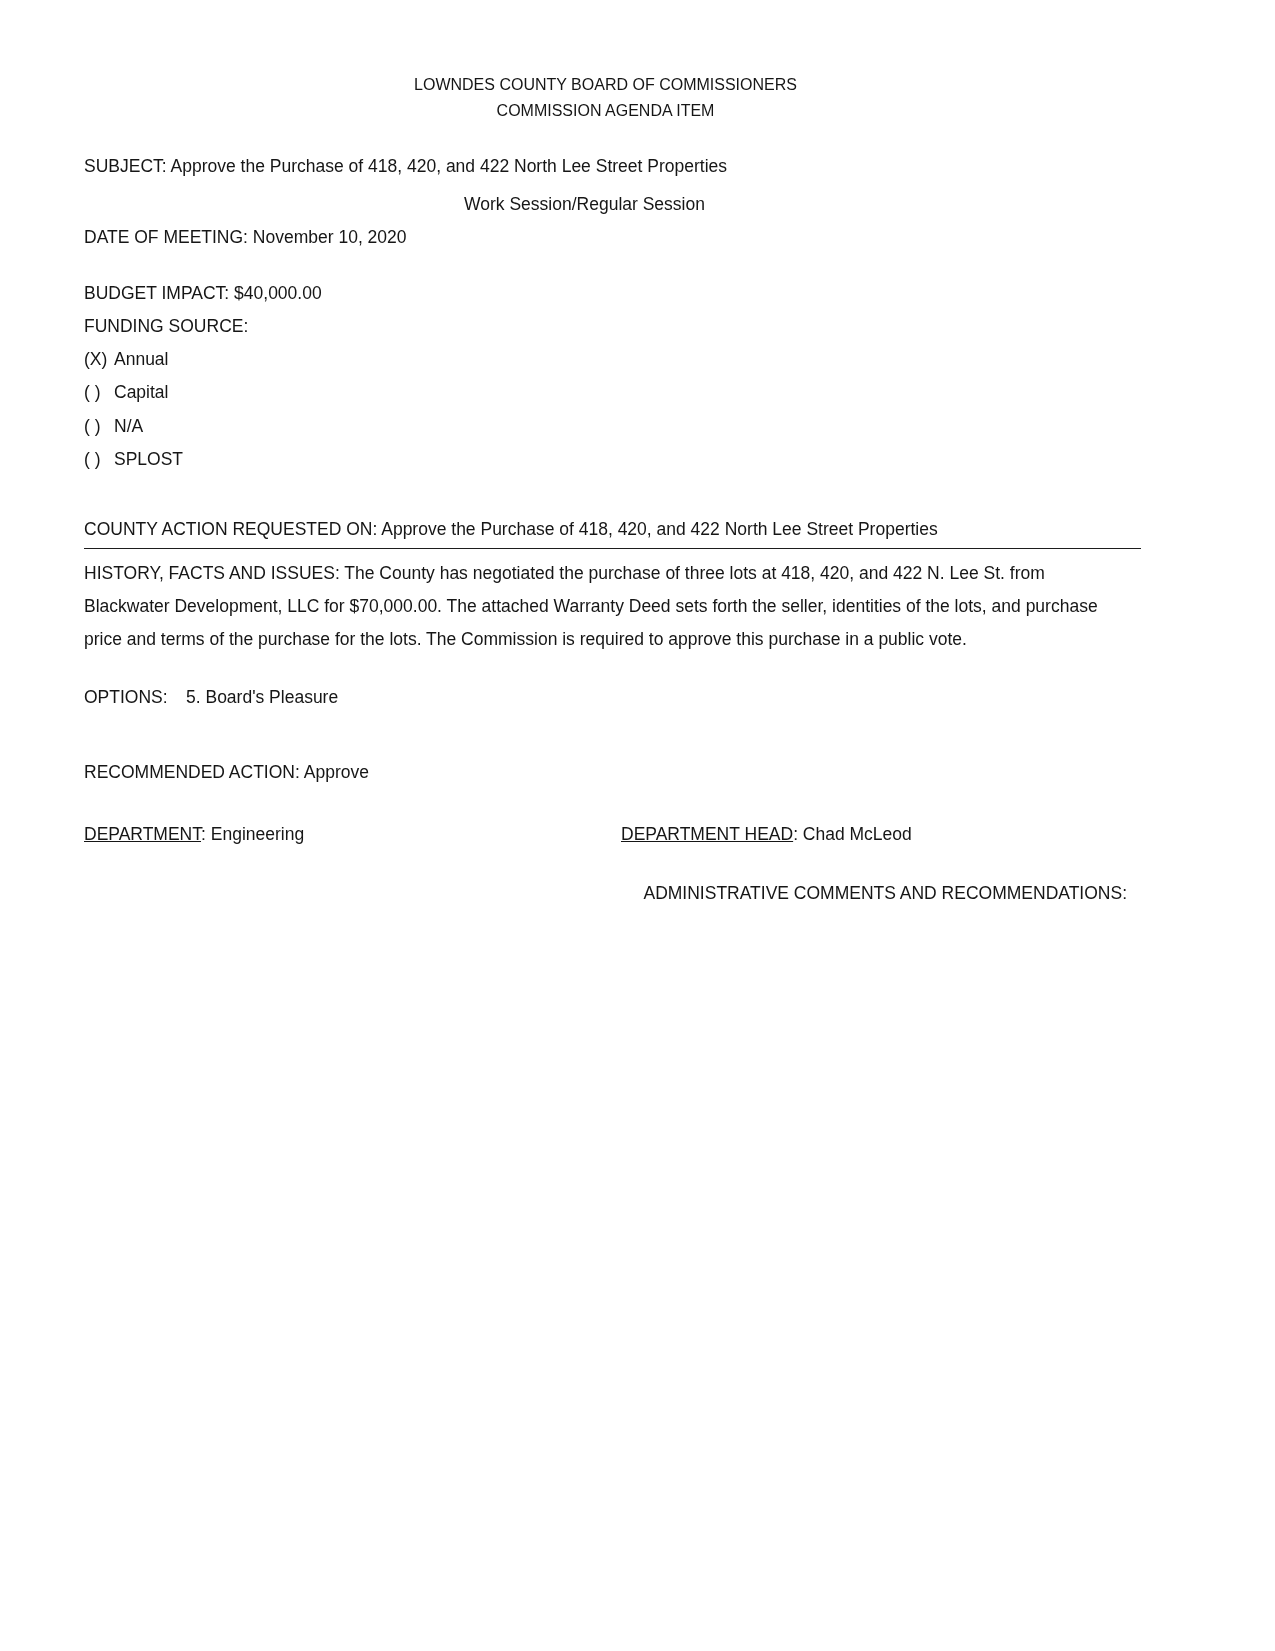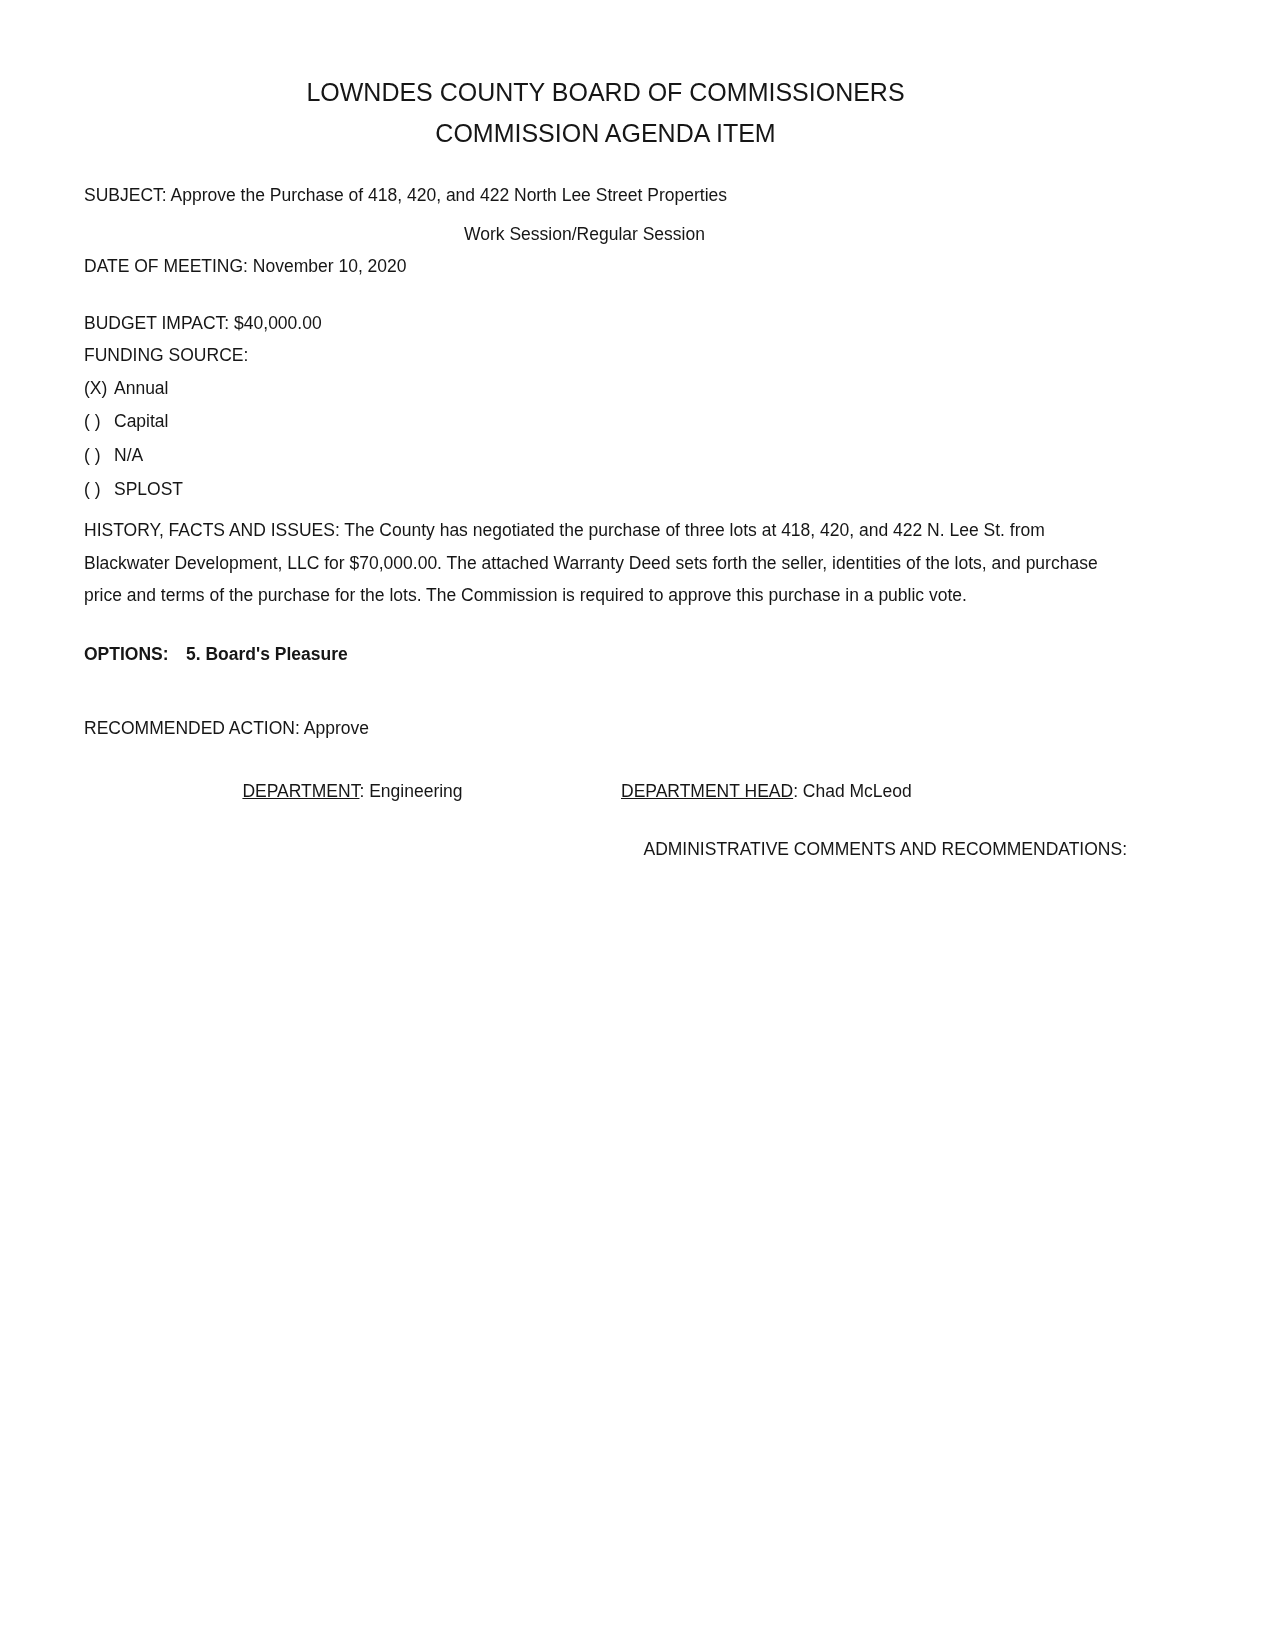--- a/index.html
+++ b/index.html
@@ -15,21 +15,21 @@
     background: #ffffff;
     color: #161616;
     font-family: "Liberation Sans", sans-serif;
     font-size: 17.5px;
     line-height: 1.86;
     padding: 72px 148px 0 84px;
     overflow: hidden;
   }
   .doc-title {
     text-align: center;
-    font-size: 25px;
+    font-size: 16px;
     line-height: 1.62;
     margin-bottom: 26px;
     font-weight: 400;
   }
   .subject {
     max-width: 690px;
   }
   .session {
     text-align: center;
     padding-right: 42px;
@@ -50,38 +50,36 @@
     margin-right: -14px;
     padding-bottom: 3px;
     border-bottom: 1.5px solid #1d1d1d;
   }
   .history {
     margin-top: 8px;
   }
   .options-row {
     display: flex;
     margin-top: 26px;
-    font-weight: bold;
   }
   .options-label {
     flex: 0 0 102px;
   }
   .options-list {
     flex: 1 1 auto;
   }
   .option-1 {
     max-width: 830px;
   }
   .recommended {
     margin-top: 42px;
   }
   .dept-row {
     display: flex;
     margin-top: 30px;
-    text-align: center;
   }
   .dept-col-left {
     flex: 0 0 537px;
   }
   .admin {
     margin-top: 26px;
     text-align: right;
   }
   .u {
     text-decoration: underline;
@@ -114,20 +112,24 @@
       <span class="mark">( )</span><span>Capital</span>
     </div>
     <div class="funding-option">
       <span class="mark">( )</span><span>N/A</span>
     </div>
     <div class="funding-option">
       <span class="mark">( )</span><span>SPLOST</span>
     </div>
   </div>
 
+  <div class="county-action">
+    <span>COUNTY ACTION REQUESTED ON:</span>
+    <span>Approve the Purchase of 418, 420, and 422 North Lee Street Properties</span>
+  </div>
 
   <div class="history">
     <span>HISTORY, FACTS AND ISSUES:</span>
     <span>The County has negotiated the purchase of three lots at 418, 420, and 422 N. Lee St. from Blackwater Development, LLC for $70,000.00. The attached Warranty Deed sets forth the seller, identities of the lots, and purchase price and terms of the purchase for the lots.  The Commission is required to approve this purchase in a public vote.</span>
   </div>
 
   <div class="options-row">
     <div class="options-label">OPTIONS:</div>
     <div class="options-list">
       <div class="option-2">5. Board's Pleasure</div>

